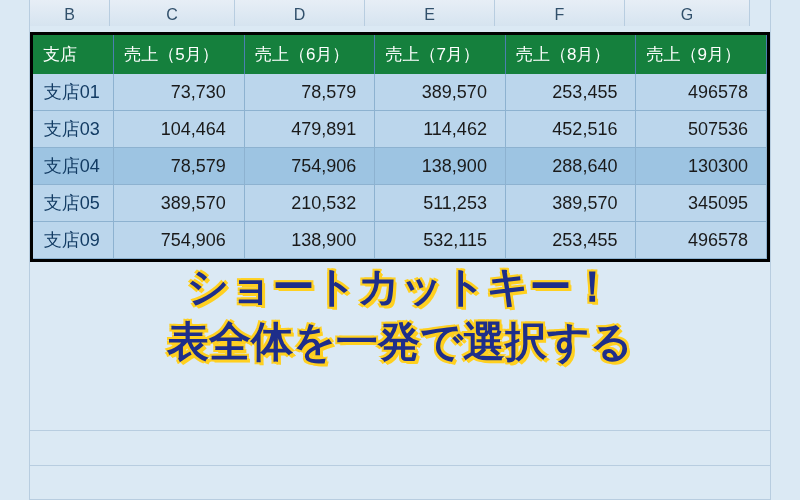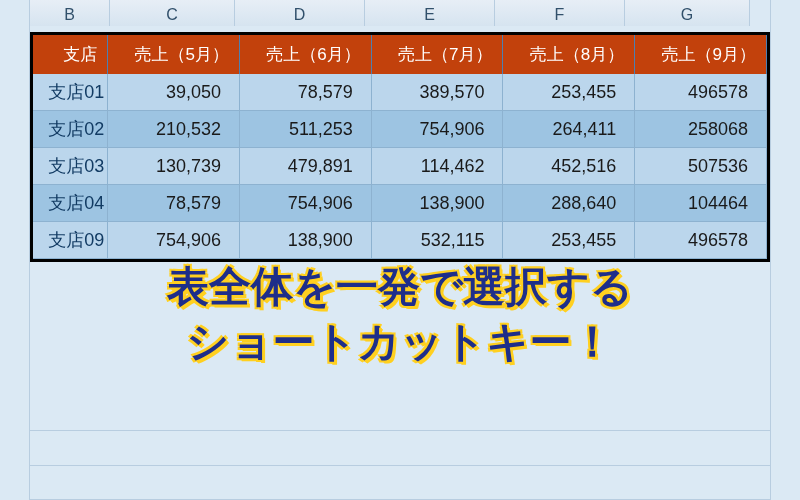--- a/index.html
+++ b/index.html
@@ -22,39 +22,40 @@
       padding: 6px 0 2px;
       border-right: 1px solid #b8cde0;
       background: linear-gradient(#e7eef6,#d6e4f0);
     }
     .table-wrap {
       margin: 6px 30px 0 30px;
       border: 3px solid #000;
     }
     table { border-collapse: collapse; width: 100%; }
     th.hdr {
-      background: #c2410c;
+      background: #15803d;
       color: #fff;
       font-weight: normal;
       font-size: 17px;
       padding: 8px 10px;
       border-right: 1px solid #4c7fb1;
-      text-align: right;
+      text-align: left;
     }
     td {
       font-size: 18px;
       padding: 6px 18px 6px 6px;
       border-right: 1px solid #8db2d0;
       border-bottom: 1px solid #8db2d0;
       text-align: right;
       color: #1a1a1a;
     }
     td.label {
+      text-align: center;
       color: #123b63;
-      padding-right: 3px;
+      padding-right: 9px;
     }
     tr.band0 td { background: #bbd6ec; }
     tr.band1 td { background: #9dc4e2; }
     .overlay {
       position: absolute;
       top: 260px; left: 0; width: 800px;
       text-align: center;
       font-size: 42px;
       font-weight: 900;
       color: #1e2e8a;
@@ -112,64 +113,64 @@
             <th class="hdr">売上（5月）</th>
             <th class="hdr">売上（6月）</th>
             <th class="hdr">売上（7月）</th>
             <th class="hdr">売上（8月）</th>
             <th class="hdr">売上（9月）</th>
           </tr>
         </thead>
       <tbody id="tbody">
           <tr class="band0">
             <td class="label">支店01</td>
-            <td>39,050</td>
+            <td>73,730</td>
             <td>78,579</td>
             <td>389,570</td>
             <td>253,455</td>
             <td>496578</td>
           </tr>
-          <tr class="band1">
-            <td class="label">支店02</td>
-            <td>210,532</td>
-            <td>511,253</td>
-            <td>754,906</td>
-            <td>264,411</td>
-            <td>258068</td>
-          </tr>
           <tr class="band0">
             <td class="label">支店03</td>
-            <td>130,739</td>
+            <td>104,464</td>
             <td>479,891</td>
             <td>114,462</td>
             <td>452,516</td>
             <td>507536</td>
           </tr>
           <tr class="band1">
             <td class="label">支店04</td>
             <td>78,579</td>
             <td>754,906</td>
             <td>138,900</td>
             <td>288,640</td>
-            <td>104464</td>
+            <td>130300</td>
+          </tr>
+          <tr class="band0">
+            <td class="label">支店05</td>
+            <td>389,570</td>
+            <td>210,532</td>
+            <td>511,253</td>
+            <td>389,570</td>
+            <td>345095</td>
           </tr>
           <tr class="band0">
             <td class="label">支店09</td>
             <td>754,906</td>
             <td>138,900</td>
             <td>532,115</td>
             <td>253,455</td>
             <td>496578</td>
           </tr>
         </tbody>
     </table>
   </div>
 
   <div class="bottom-rows">
     <div></div>
       <div></div>
   </div>
 </div>
 
 <div class="overlay">
+  <div>ショートカットキー！</div>
   <div>表全体を一発で選択する</div>
-  <div>ショートカットキー！</div>
 </div>
 
 </body></html>

